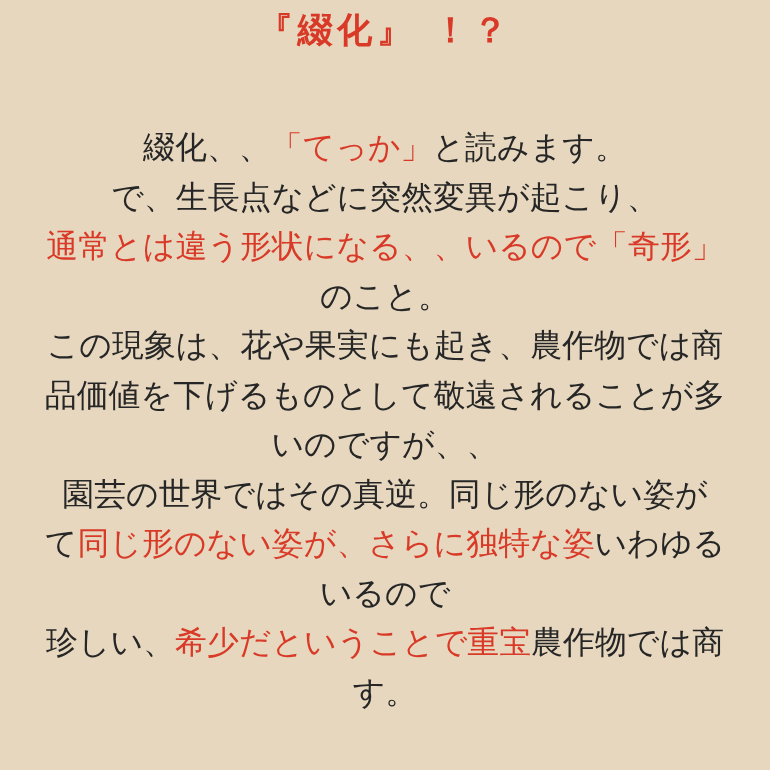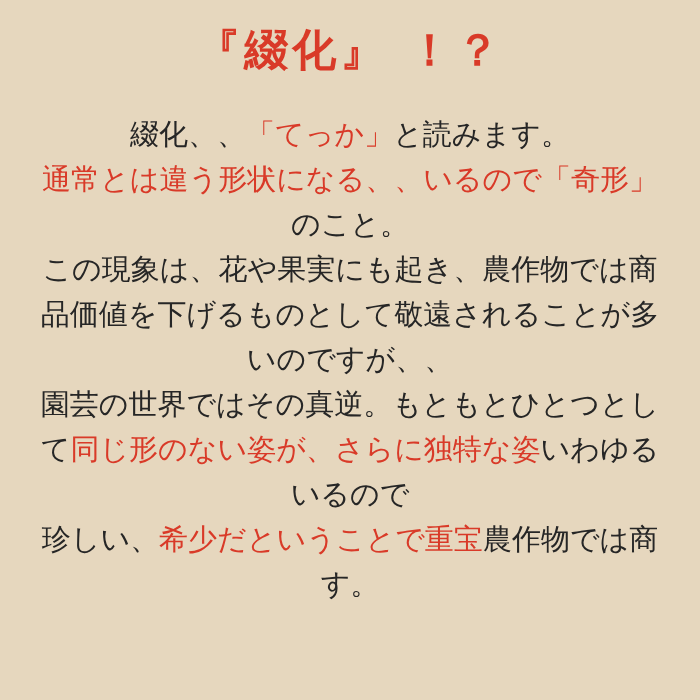--- a/index.html
+++ b/index.html
@@ -8,24 +8,24 @@
   }
   .page {
     position: relative;
     width: 700px;
     height: 700px;
     background: var(--bg, #e6d7be);
     overflow: hidden;
     font-family: "DejaVu Sans", sans-serif;
   }
   .title {
-    margin: 16px;
+    margin: 0;
     padding-top: 8px;
     text-align: center;
-    font-size: 44px;
+    font-size: 32px;
     font-weight: bold;
     letter-spacing: 4px;
     color: var(--accent, #d93a28);
     line-height: 1.2;
   }
   .body-text {
     position: absolute;
     top: 112px;
     left: 0;
     width: 700px;
@@ -46,24 +46,25 @@
     color: var(--ink, #262626);
   }
 </style>
 </head>
 <body>
 
 <div class="page" style="--bg: #e6d7be; --ink: #262626; --accent: #d93a28;">
   <h1 class="title">『綴化』 ！？</h1>
   <div class="body-text" id="body-lines">
       <div class="text-line"><span class="seg-black">綴化、、</span><span class="seg-red">「てっか」</span><span class="seg-black">と読みます。</span></div>
+      <div class="text-line"><span class="seg-black">で、生長点などに突然変異が起こり、</span></div>
       <div class="text-line"><span class="seg-red">通常とは違う形状になる、、いるので「奇形」</span></div>
       <div class="text-line"><span class="seg-black">のこと。</span></div>
       <div class="text-line"><span class="seg-black">この現象は、花や果実にも起き、農作物では商</span></div>
       <div class="text-line"><span class="seg-black">品価値を下げるものとして敬遠されることが多</span></div>
       <div class="text-line"><span class="seg-black">いのですが、、</span></div>
-      <div class="text-line"><span class="seg-black">園芸の世界ではその真逆。もともとひとつとし</span></div>
+      <div class="text-line"><span class="seg-black">園芸の世界ではその真逆。同じ形のない姿が</span></div>
       <div class="text-line"><span class="seg-black">て</span><span class="seg-red">同じ形のない姿が、さらに独特な姿</span><span class="seg-black">いわゆる</span></div>
       <div class="text-line"><span class="seg-black">いるので</span></div>
       <div class="text-line"><span class="seg-black">珍しい、</span><span class="seg-red">希少だということで重宝</span><span class="seg-black">農作物では商</span></div>
       <div class="text-line"><span class="seg-black">す。</span></div>
     </div>
 </div>
 
 </body></html>

